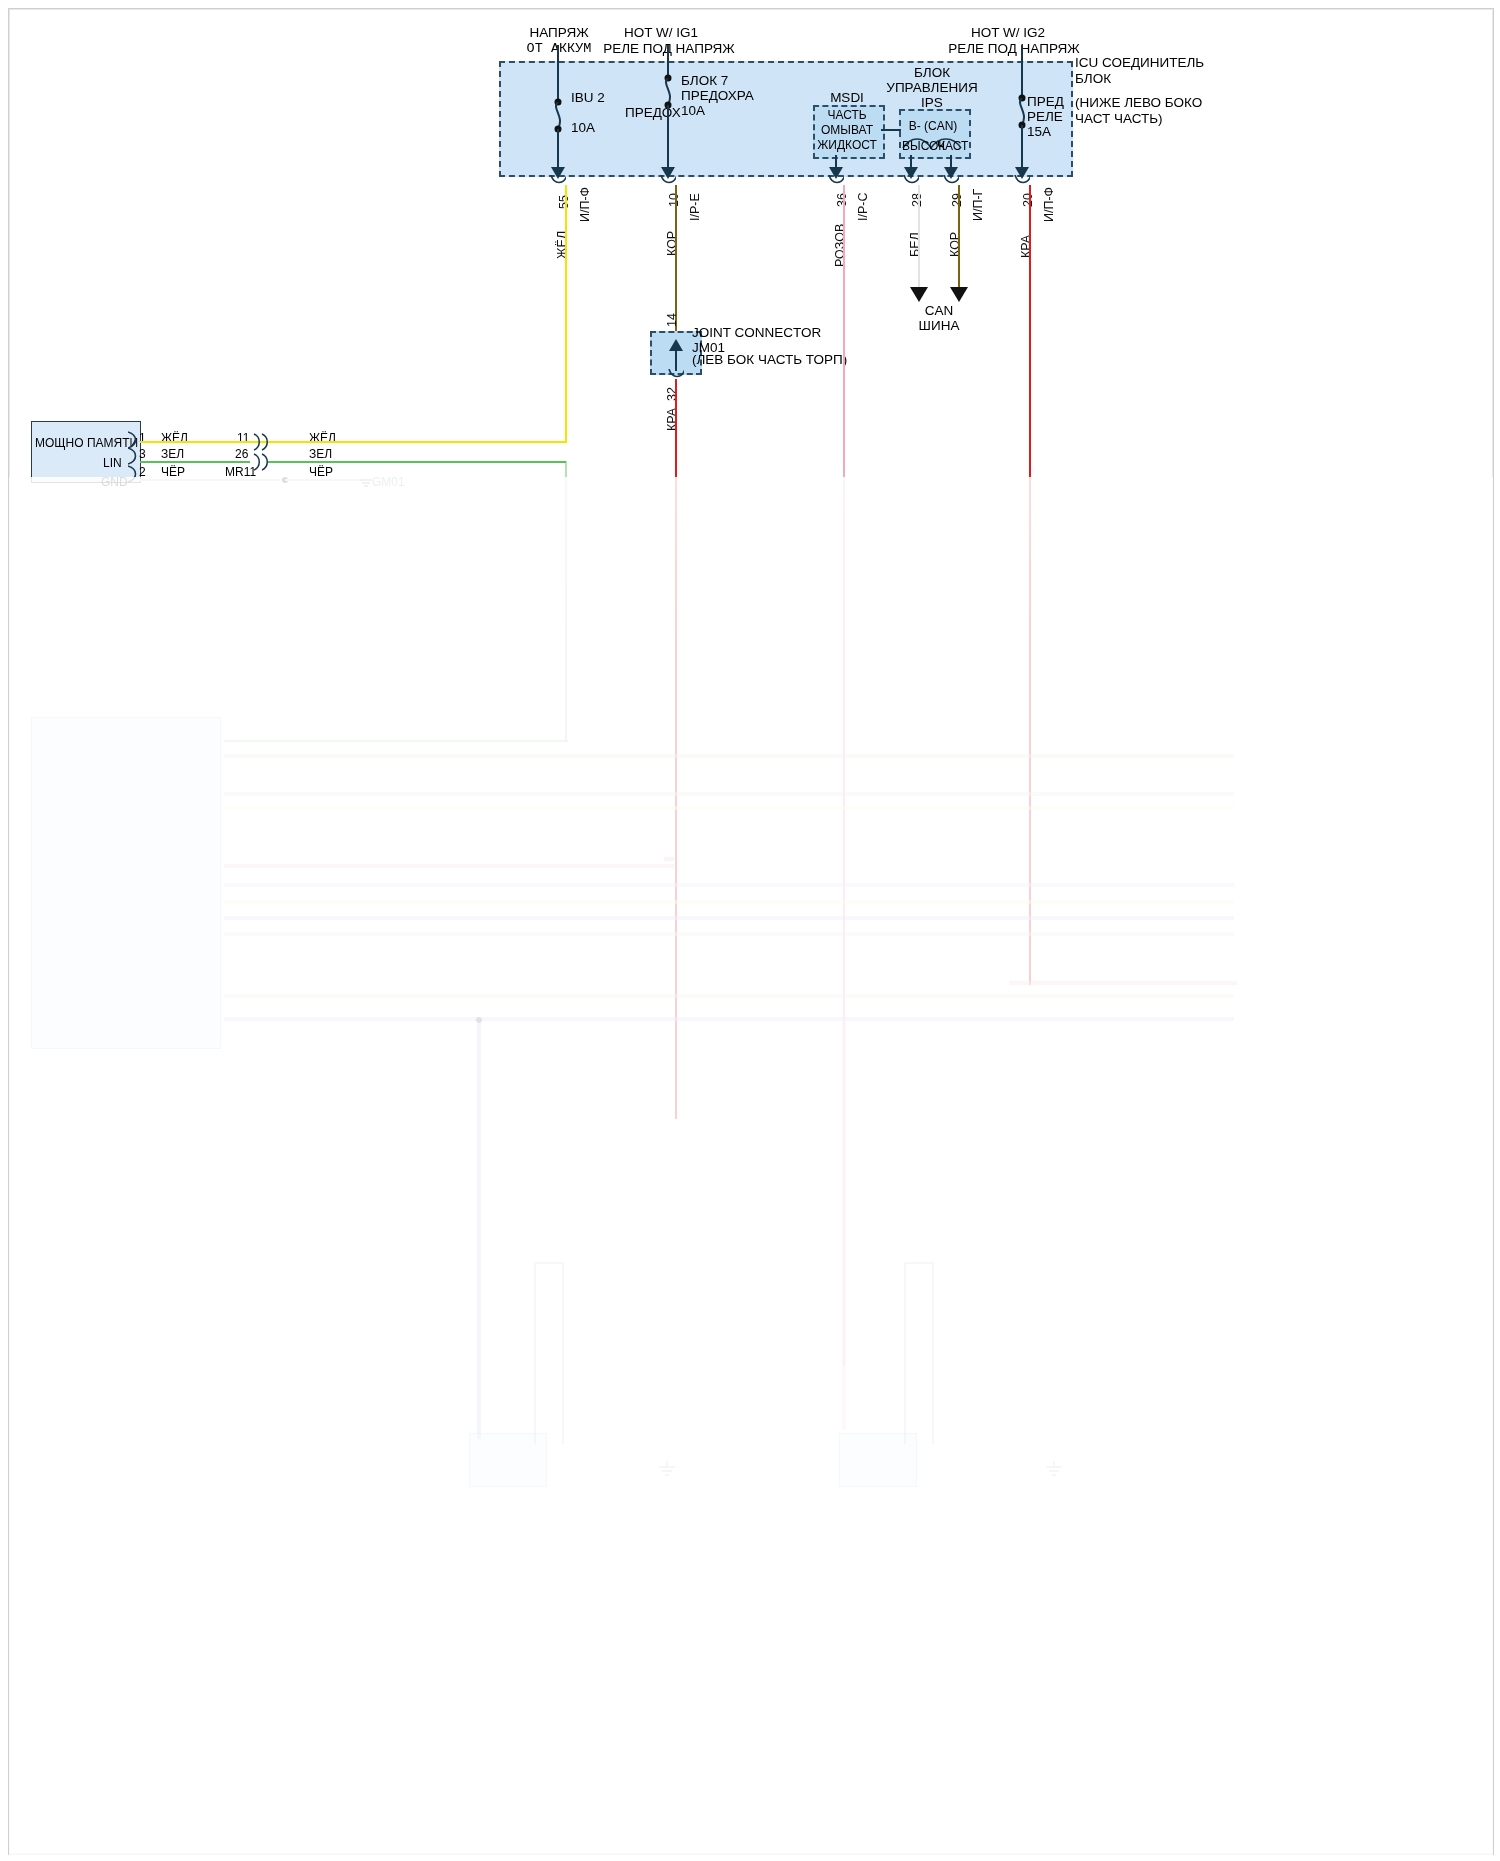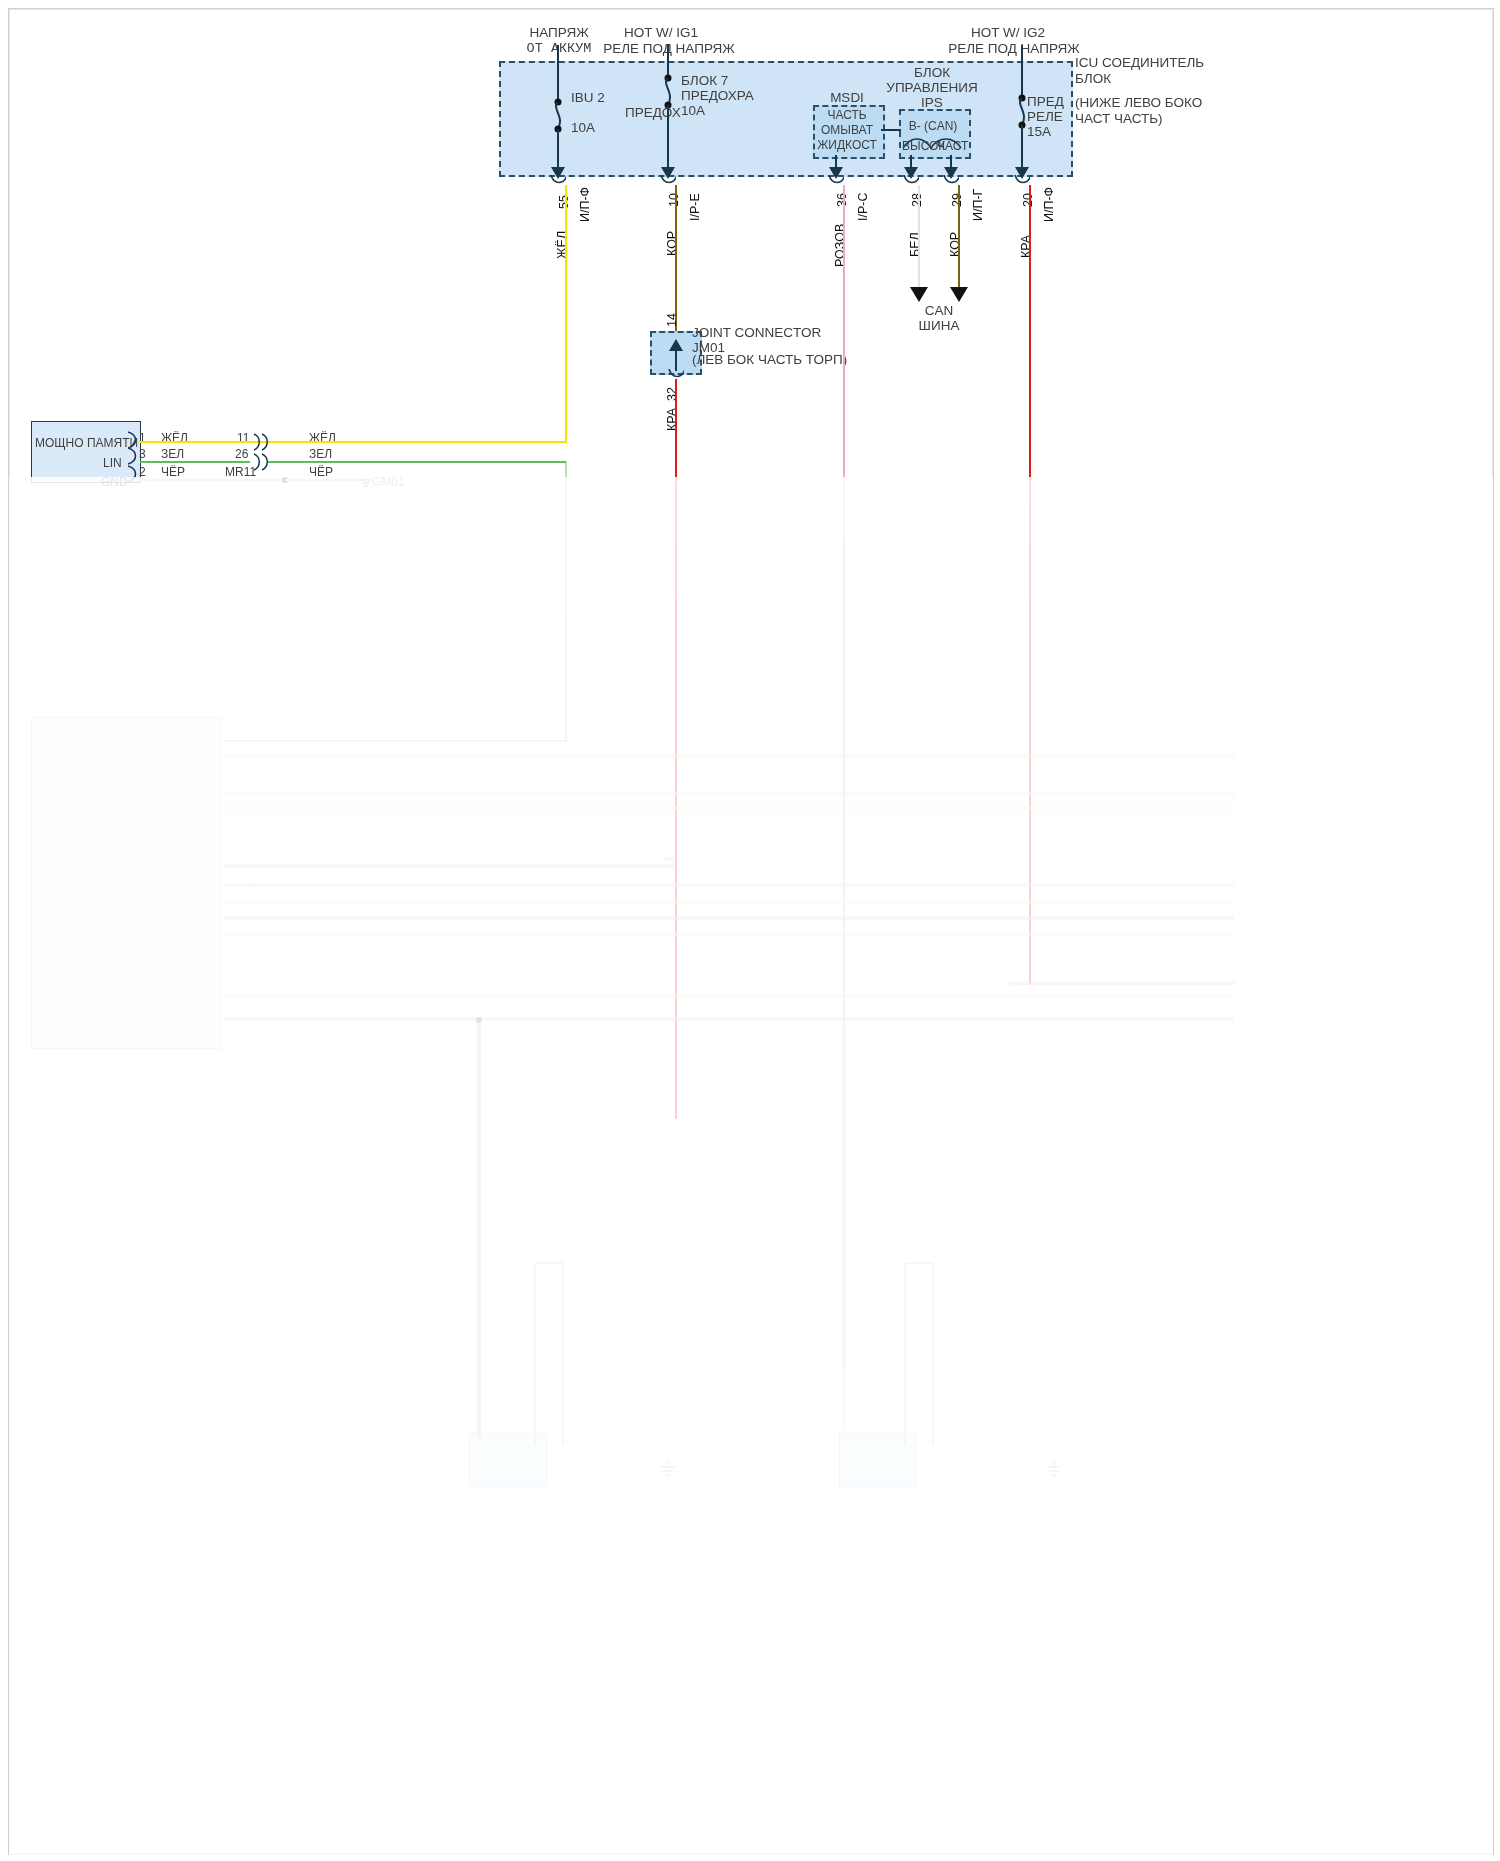--- a/index.html
+++ b/index.html
@@ -1,19 +1,19 @@
 <!DOCTYPE html>
 <html><head>
 <meta charset="utf-8">
 <style>
   html,body{margin:0;padding:0;background:#ffffff;}
   body{font-family:"Liberation Sans","DejaVu Sans",sans-serif;}
   #page{position:relative;width:1500px;height:1861px;background:#fff;overflow:hidden;}
   #canvasArea{position:absolute;left:8px;top:8px;width:1484px;height:1845px;background:#fff;border:1px solid #cfcfcf;box-shadow:0 0 0 1px #e8e8e8 inset;}
-  .lbl{position:absolute;font-size:13.5px;color:#404040;white-space:nowrap;line-height:15px;}
+  .lbl{position:absolute;font-size:13.5px;color:#000000;white-space:nowrap;line-height:15px;}
   .lbl.c{transform:translateX(-50%);text-align:center;}
   .lbl.sm{font-size:12px;}
   .vlbl{position:absolute;font-size:12.5px;color:#111;white-space:nowrap;transform-origin:0 0;transform:rotate(-90deg);}
   .vwire{position:absolute;width:2.4px;}
   .hwire{position:absolute;height:2.4px;}
   .dot{position:absolute;width:7px;height:7px;border-radius:50%;background:#111;transform:translate(-50%,-50%);}
   .fuseblock{position:absolute;background:#cfe4f6;border:2.5px dashed #2b4f66;}
   .innerbox{position:absolute;background:#bcdcf4;border:2px dashed #2b4f66;}
   .solidbox{position:absolute;background:#dbeaf8;border:1.6px solid #2c3c50;}
   .arrowdown{position:absolute;width:0;height:0;border-left:7px solid transparent;border-right:7px solid transparent;border-top:12px solid #17374d;transform:translateX(-50%);}

